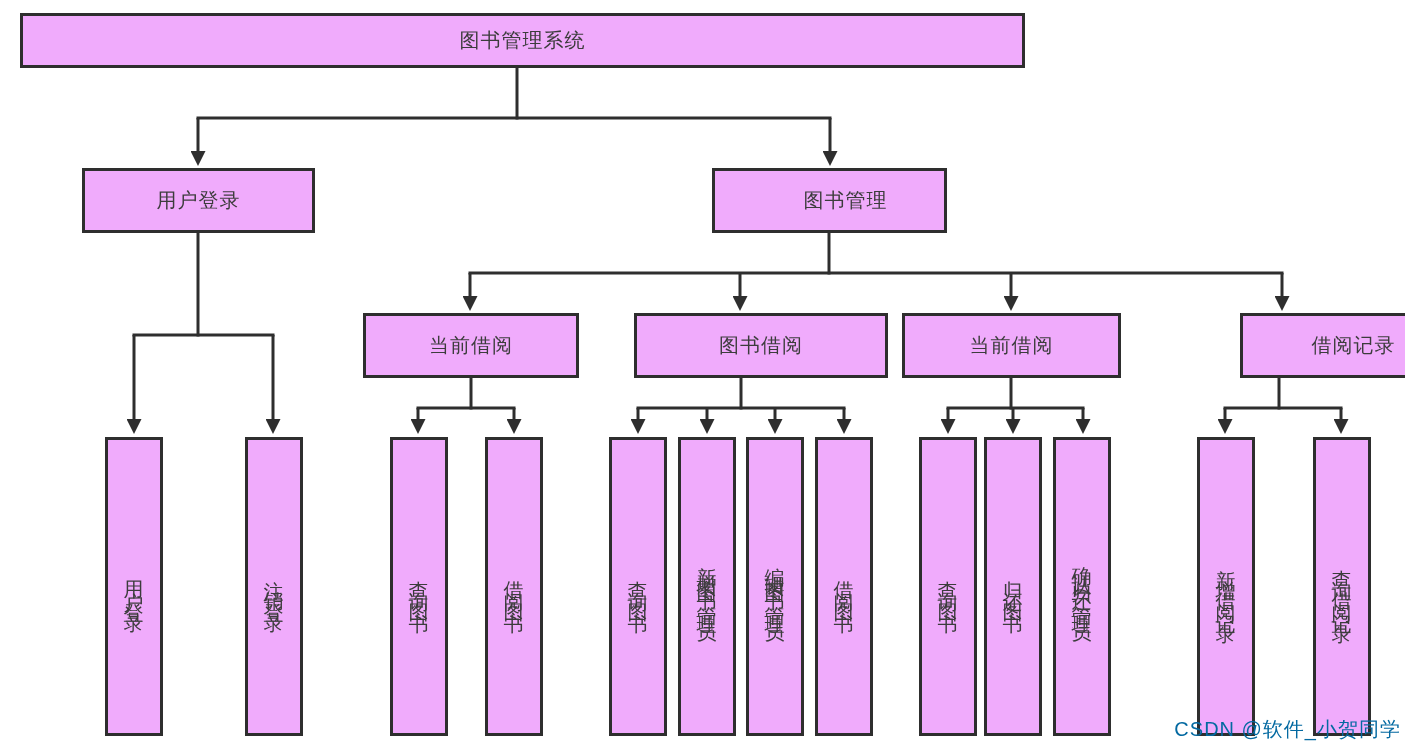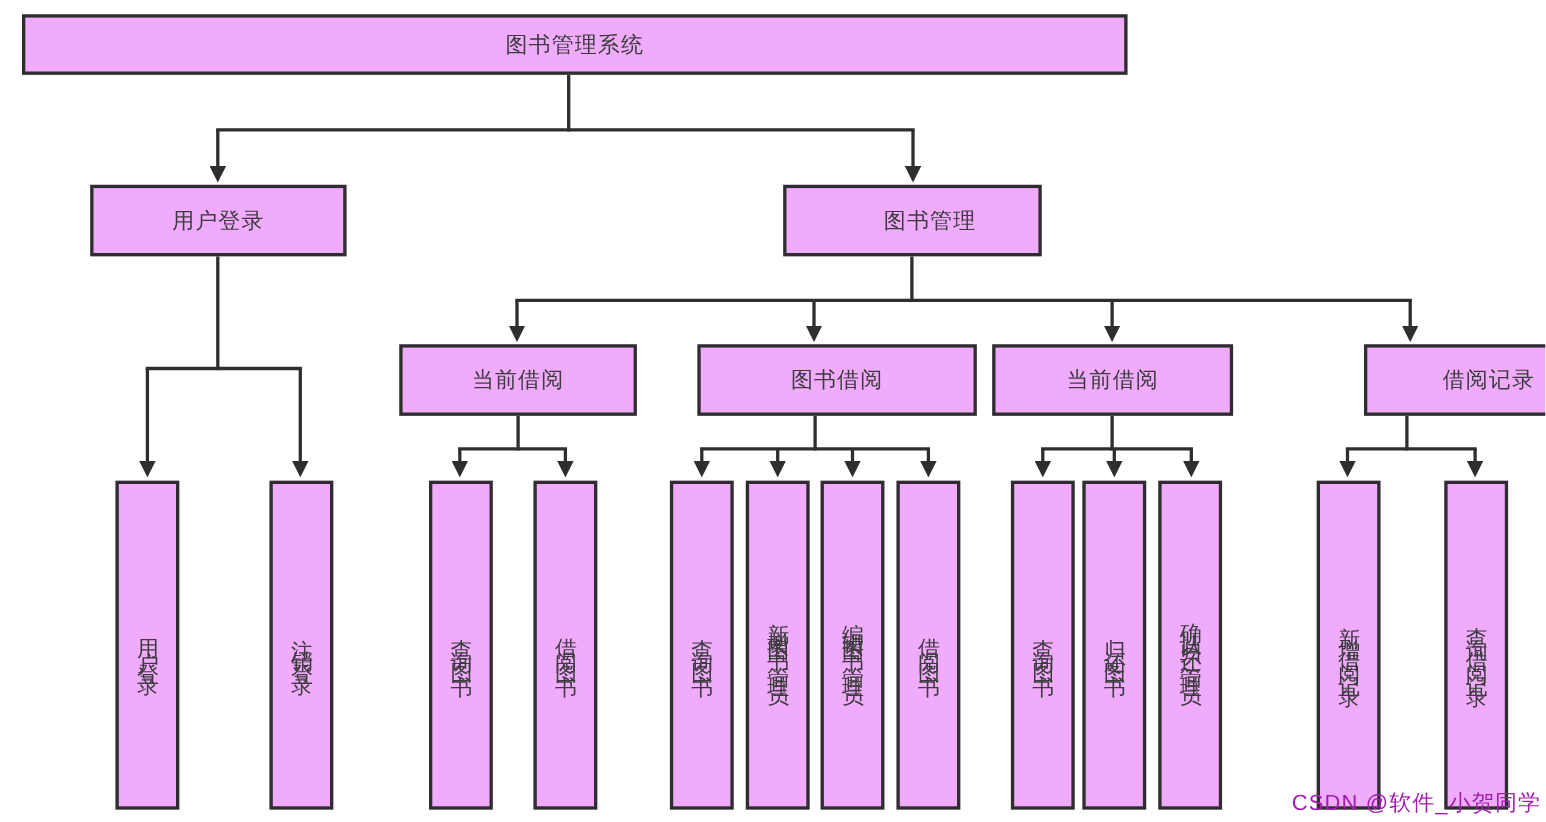--- a/index.html
+++ b/index.html
@@ -32,21 +32,21 @@
   .L1{left:105px;}  .L2{left:245px;}
   .L3{left:390px;}  .L4{left:485px;}
   .L5{left:609px;}  .L6{left:678px;}
   .L7{left:746px;}  .L8{left:815px;}
   .L9{left:919px;}  .L10{left:984px;}
   .L11{left:1053px;}
   .L12{left:1197px;} .L13{left:1313px;}
   .tight{letter-spacing:8px;}
   #wm{
     position:absolute;right:4px;top:716px;z-index:3;
-    color:#a21caf;font-size:20px;letter-spacing:1px;white-space:nowrap;
+    color:#0369a1;font-size:20px;letter-spacing:1px;white-space:nowrap;
   }
 </style>
 </head>
 <body>
 
 <div id="canvas">
 
   <svg id="wires" width="1405" height="747" viewBox="0 0 1405 747" xmlns="http://www.w3.org/2000/svg">
     <defs>
       <marker id="arrow" viewBox="0 0 10 10" refX="6" refY="5" markerWidth="5" markerHeight="5" orient="auto">

